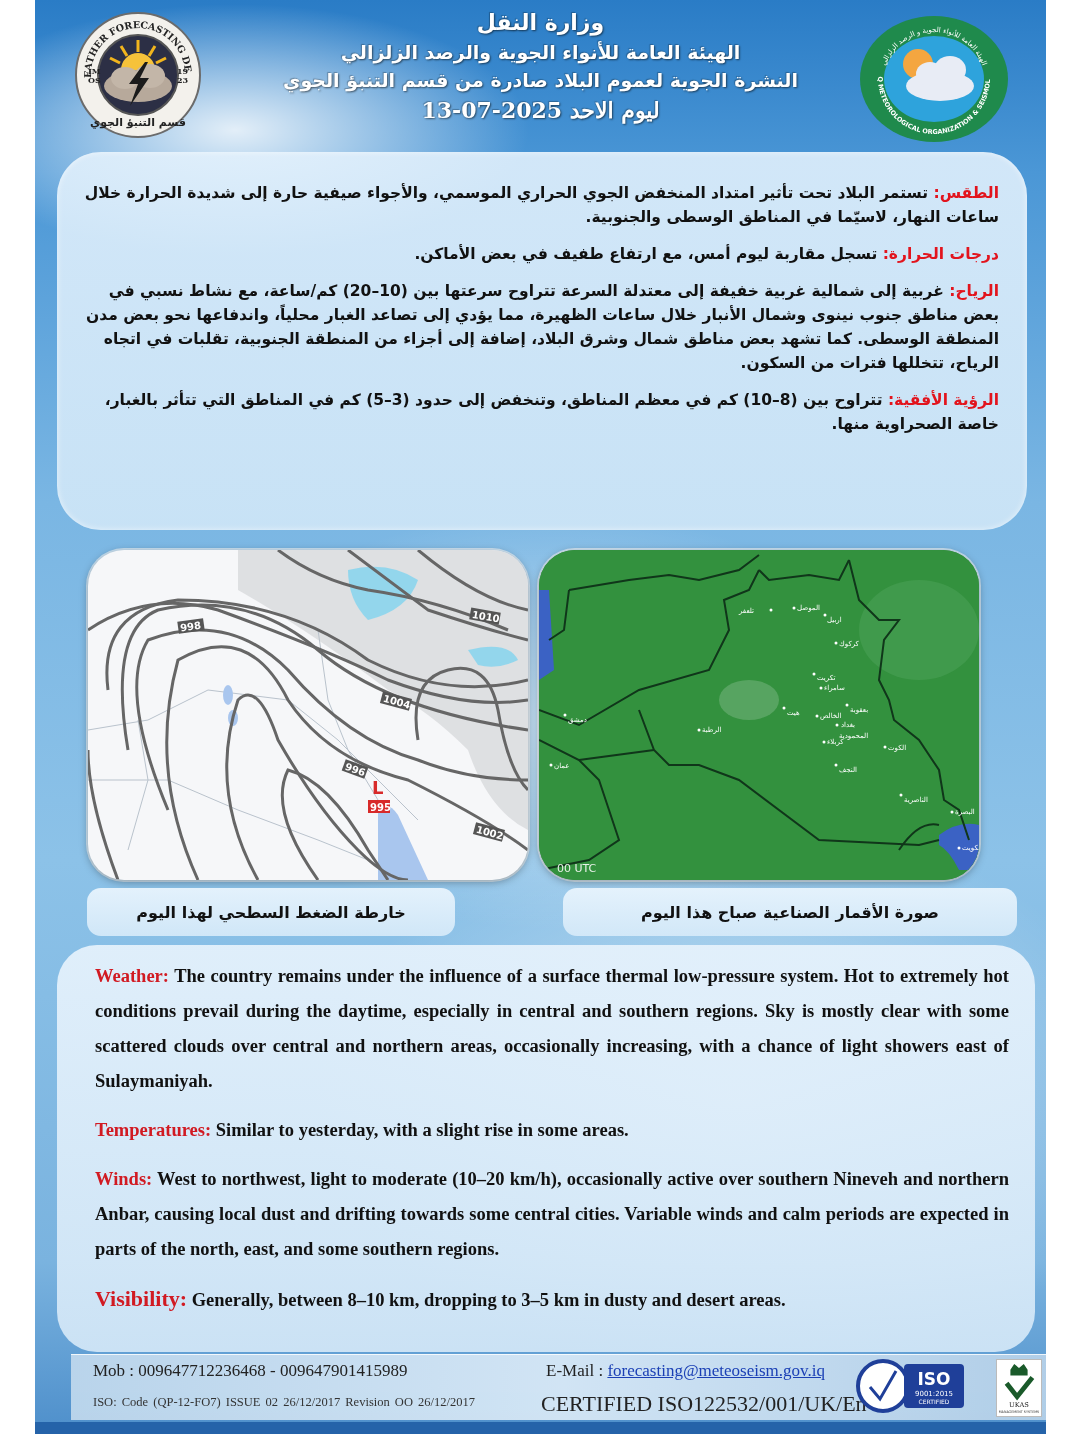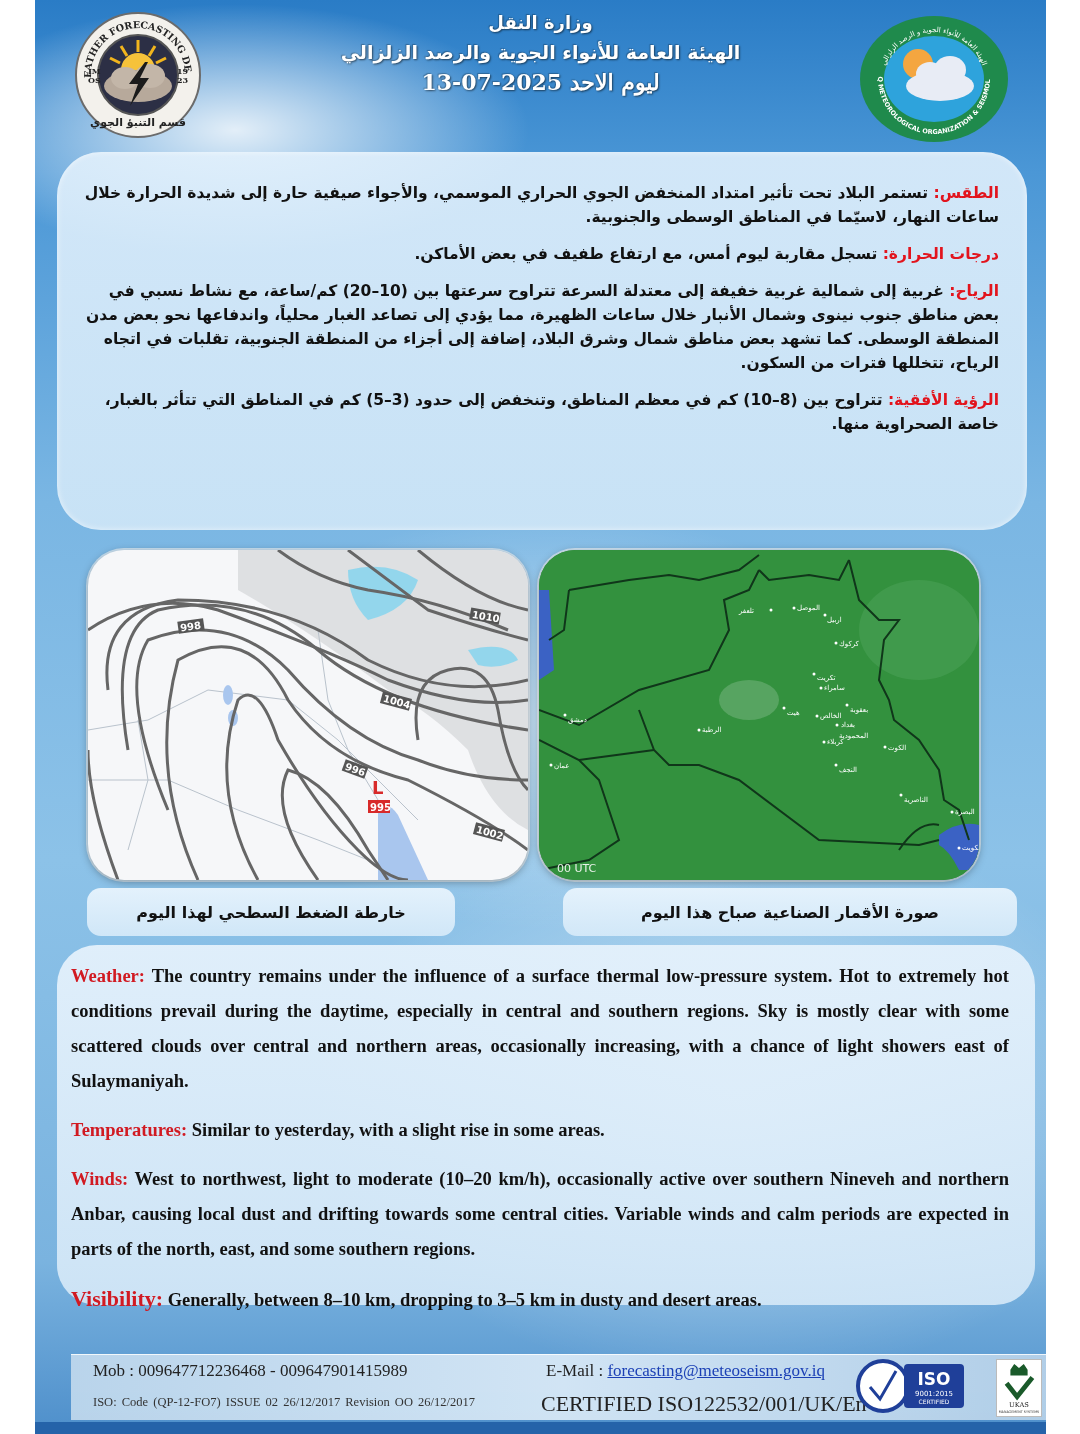--- a/index.html
+++ b/index.html
@@ -14,21 +14,21 @@
       radial-gradient(ellipse 600px 400px at 700px 1100px, rgba(255,255,255,0.5), rgba(255,255,255,0) 70%),
       linear-gradient(180deg, #2a7cc6 0%, #4b97d6 12%, #7ab6e3 35%, #8cc2e8 60%, #7ab3df 88%, #4e8fcb 100%);
     overflow: hidden;
   }
 
   
   .header { position: absolute; left: 0; top: 0; width: 1011px; height: 150px; }
   .titles { position: absolute; left: 220px; width: 571px; top: 8px; text-align: center; direction: rtl;
     color: #ffffff; font-family: "DejaVu Sans", sans-serif; font-weight: bold;
     text-shadow: 1px 1px 2px rgba(0,0,0,0.55), -1px -1px 1px rgba(0,0,0,0.25); }
-  .titles .t1 { font-size: 18px; line-height: 30px; }
+  .titles .t1 { font-size: 22px; line-height: 30px; }
   .titles .t2 { font-size: 19px; line-height: 28px; }
   .titles .t3 { font-size: 19px; line-height: 28px; }
   .titles .t4 { font-size: 22px; line-height: 32px; font-family: "DejaVu Serif", serif; }
 
   .logo-left { position: absolute; left: 38px; top: 12px; width: 130px; height: 126px; }
   .logo-right { position: absolute; left: 823px; top: 14px; width: 152px; height: 130px; }
 
   
   .ar-panel { position: absolute; left: 22px; top: 152px; width: 970px; height: 378px;
     border-radius: 44px;
@@ -46,24 +46,24 @@
   .map-card svg { width: 100%; height: 100%; display: block; }
 
   .caption { position: absolute; top: 888px; height: 48px; border-radius: 14px;
     background: linear-gradient(180deg, rgba(232,244,253,0.95), rgba(214,234,249,0.92));
     display: flex; align-items: center; justify-content: center; direction: rtl;
     font-size: 16px; font-weight: bold; color: #111; }
   .cap-left { left: 52px; width: 368px; }
   .cap-right { left: 528px; width: 454px; }
 
   
-  .en-panel { position: absolute; left: 22px; top: 945px; width: 978px; height: 360px;
+  .en-panel { position: absolute; left: 22px; top: 945px; width: 978px; height: 407px;
     border-radius: 40px;
     background: linear-gradient(180deg, rgba(230,242,252,0.93), rgba(214,233,248,0.9));
-    padding: 14px 26px 0 14px;
+    padding: 14px 26px 0 38px;
     font-family: "Liberation Serif", serif; font-weight: bold; color: #111; }
   .en-para { font-size: 18.5px; line-height: 35px; margin-bottom: 14px; text-align: justify; }
   .en-para .lbl { color: #d11a22; }
   .en-para.vis { font-size: 18.5px; }
   .en-para.vis .lbl { font-size: 22px; }
 
   
   .footer { position: absolute; left: 12px; top: 1354px; width: 985px; height: 66px;
     background: linear-gradient(90deg, rgba(190,215,236,0.95), rgba(215,232,246,0.95) 50%, rgba(180,208,232,0.95));
     border-top: 1px solid rgba(255,255,255,0.8); margin-left: 24px; }
@@ -109,20 +109,21 @@
       <text x="15" y="62" font-family="DejaVu Serif, serif" font-size="8" font-weight="bold" fill="#222">IM</text>
       <text x="15" y="71" font-family="DejaVu Serif, serif" font-size="8" font-weight="bold" fill="#222">OS</text>
       <text x="104" y="62" font-family="DejaVu Serif, serif" font-size="8" font-weight="bold" fill="#222">19</text>
       <text x="104" y="71" font-family="DejaVu Serif, serif" font-size="8" font-weight="bold" fill="#222">23</text>
       <text x="65" y="114" text-anchor="middle" font-family="DejaVu Sans, sans-serif" font-size="11" font-weight="bold" fill="#222">قسم التنبؤ الجوي</text>
     </svg>
 
     <div class="titles">
       <div class="t1">وزارة النقل</div>
       <div class="t2">الهيئة العامة للأنواء الجوية والرصد الزلزالي</div>
+      <div class="t3">النشرة الجوية لعموم البلاد صادرة من قسم التنبؤ الجوي</div>
       <div class="t4">ليوم الاحد 2025-07-13</div>
     </div>
 
     <svg class="logo-right" viewBox="0 0 152 130">
       <defs>
         <path id="arcR" d="M 24 70 A 52 52 0 0 1 128 70"></path>
         <path id="arcRb" d="M 20 64 A 56 56 0 0 0 132 64"></path>
       </defs>
       <ellipse cx="76" cy="65" rx="74" ry="63" fill="#1f8a4c"></ellipse>
       <ellipse cx="76" cy="65" rx="50" ry="43" fill="#2ea3dc"></ellipse>

